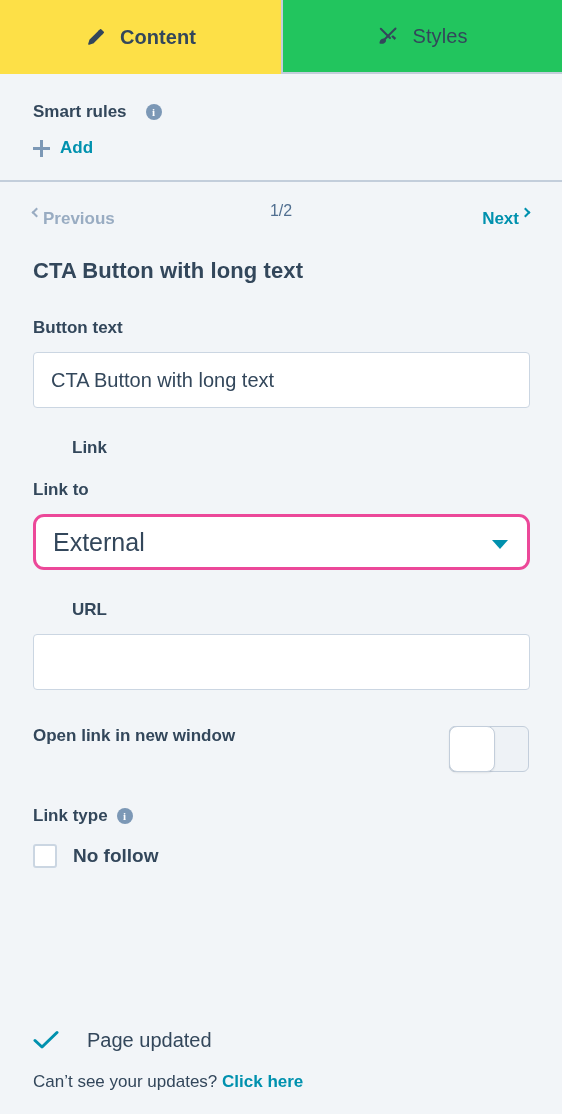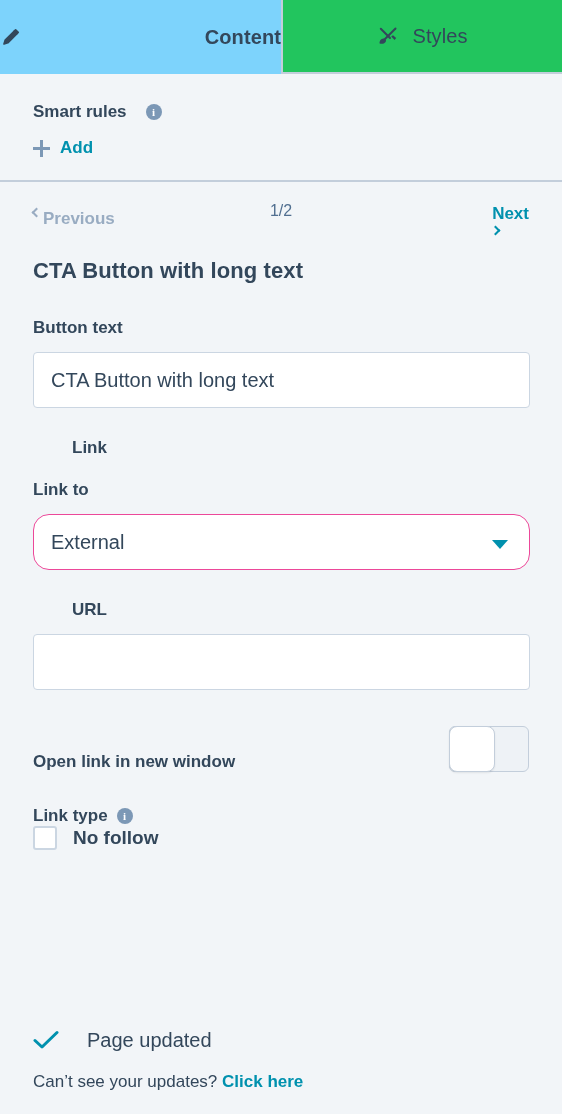--- a/index.html
+++ b/index.html
@@ -42,22 +42,21 @@
     align-items: center;
     justify-content: center;
     gap: 13px;
     cursor: pointer;
     user-select: none;
   }
 
   .tab-content {
     left: 0;
     width: 281px;
-    background: #7dd3fc;
-    justify-content: space-between;
+    background: #fde047;
   }
 
   .tab-styles {
     left: 281px;
     width: 281px;
     background: #22c55e;
     border-left: 2px solid #c3cedb;
     border-bottom: 2px solid #c3cedb;
   }
 
@@ -162,21 +161,20 @@
 
   .pager-prev {
     color: #99acc2;
     cursor: default;
   }
 
   .pager-next {
     color: #0091ae;
     cursor: pointer;
     margin-left: auto;
-    flex-direction: column;
   }
 
   .chev {
     display: inline-block;
     width: 7px;
     height: 7px;
     border-top: 2px solid currentColor;
     border-right: 2px solid currentColor;
   }
   .chev.left  { transform: rotate(-135deg); }
@@ -230,23 +228,23 @@
 
   .select-wrap {
     position: relative;
     width: 497px;
     height: 56px;
   }
   .select-box {
     width: 497px;
     height: 56px;
     background: #ffffff;
-    border: 1px solid #ec4899;
-    border-radius: 16px;
-    font-size: 20px;
+    border: 3px solid #ec4899;
+    border-radius: 11px;
+    font-size: 25px;
     color: #33475b;
     padding: 0 17px;
     display: flex;
     align-items: center;
     cursor: pointer;
   }
   .caret {
     position: absolute;
     right: 22px;
     top: 26px;
@@ -258,21 +256,21 @@
   }
 
   .mt22 { margin-top: 22px; }
   .mt14 { margin-top: 14px; }
   .mt30 { margin-top: 30px; margin-left: 39px; }
   .mt34 { margin-top: 34px; }
 
   
   .toggle-row {
     display: flex;
-    align-items: flex-end;
+    align-items: flex-start;
     margin-top: 36px;
     height: 46px;
   }
 
   .toggle-label {
     font-size: 17px;
     font-weight: bold;
     color: #33475b;
   }
 
@@ -297,20 +295,21 @@
     border: 1px solid #c3cedb;
     border-radius: 8px;
     box-shadow: 0 1px 2px rgba(0,0,0,0.08);
   }
 
   
   .checkbox-row {
     display: flex;
     align-items: center;
     gap: 16px;
+    margin-top: 18px;
     cursor: pointer;
     width: max-content;
   }
   .checkbox {
     width: 24px;
     height: 24px;
     background: #ffffff;
     border: 2px solid #cbd6e2;
     border-radius: 3px;
     flex: 0 0 auto;

